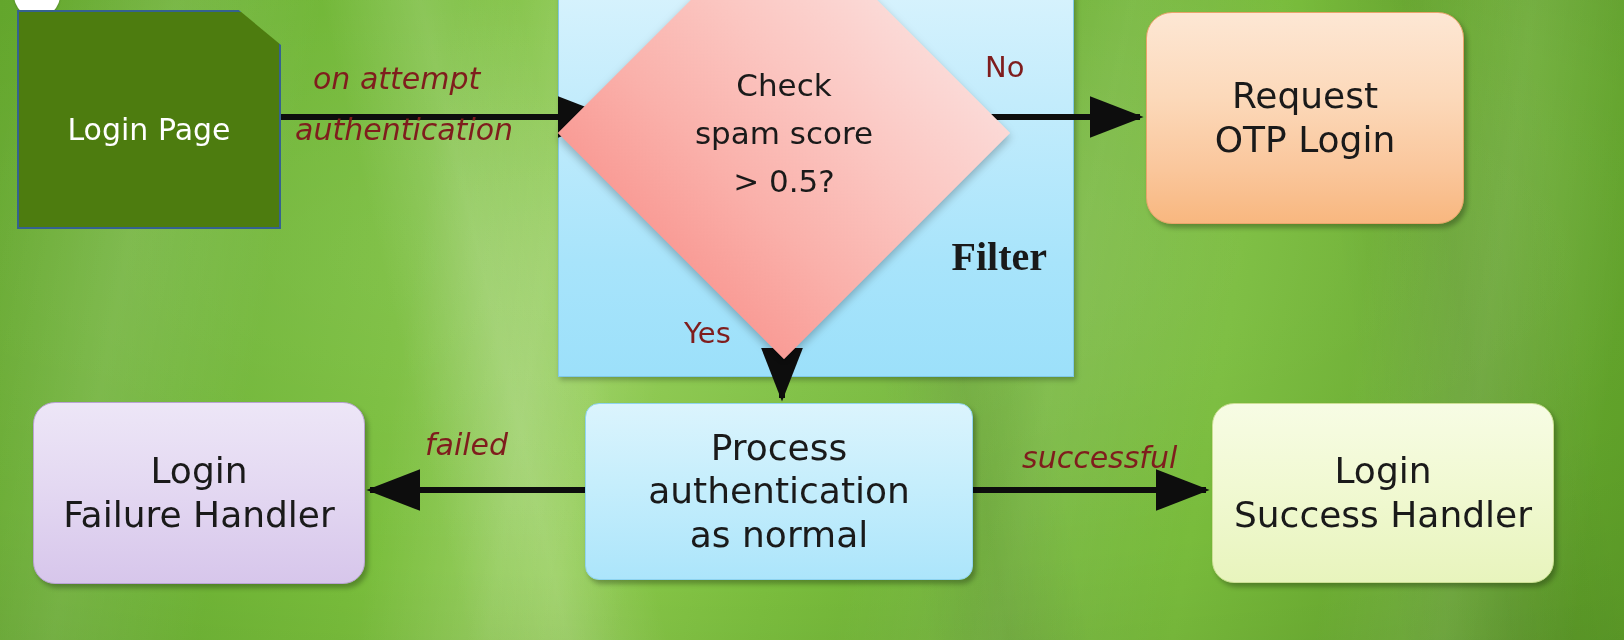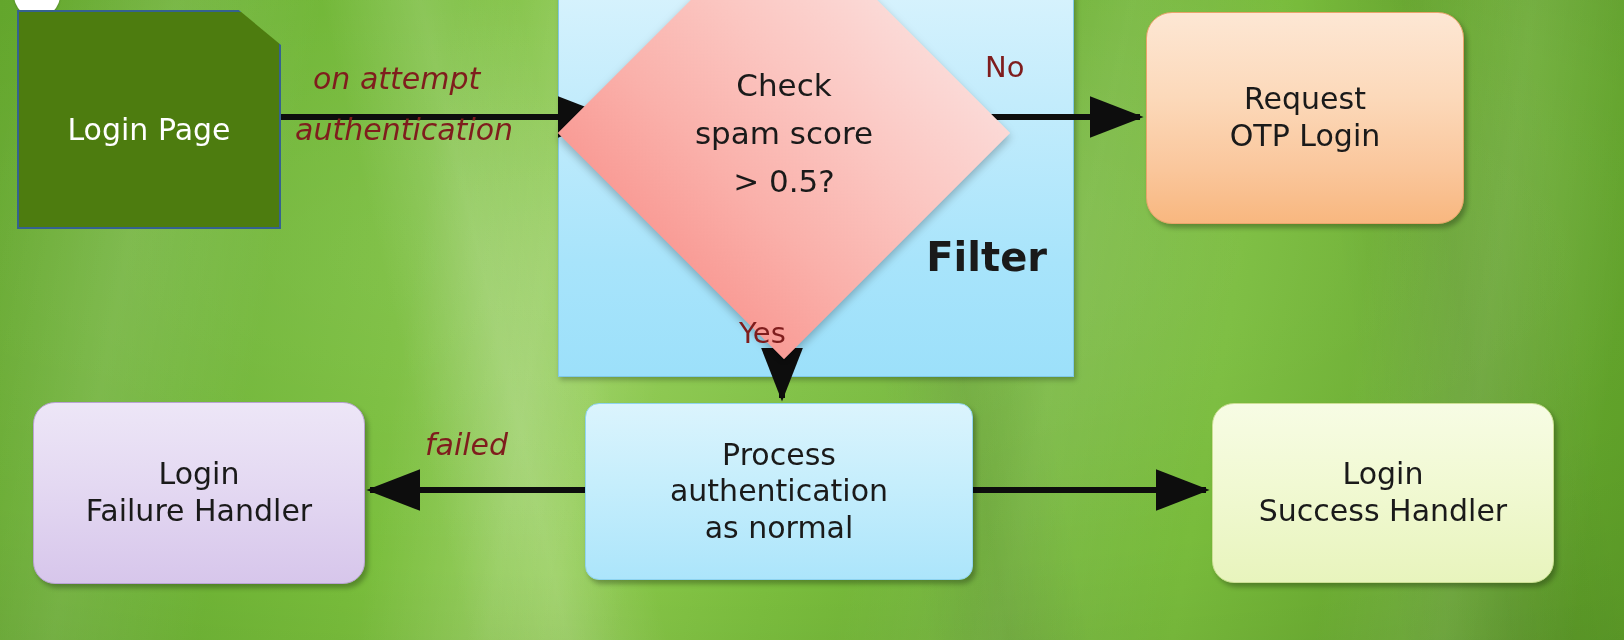--- a/index.html
+++ b/index.html
@@ -82,20 +82,21 @@
     border: 1px solid #7FC9E8;
     box-shadow: 2px 3px 5px rgba(0,0,0,0.25);
   }
   .filter-label {
     position: absolute;
     right: 26px; bottom: 96px;
     font-size: 40px;
     font-weight: bold;
     color: #1a1a1a;
     white-space: nowrap;
+    font-family: Liberation Serif, serif;
   }
 
   
   .node-text {
     position: absolute;
     left: 0; right: 0; top: 50%;
     transform: translateY(-50%);
     text-align: center;
     line-height: 1.22;
     white-space: pre-line;
@@ -139,21 +140,21 @@
     line-height: 1.55;
     white-space: pre-line;
   }
 
   
   .rnode {
     position: absolute;
     border-radius: 26px;
     box-shadow: 3px 4px 5px rgba(0,0,0,0.28);
   }
-  .rnode .node-text { font-size: 30px; color: #1a1a1a; }
+  .rnode .node-text { font-size: 36px; color: #1a1a1a; }
 
   .otp-node {
     left: 1146px; top: 12px;
     width: 316px; height: 210px;
     background: linear-gradient(180deg, #FDE7D4 0%, #FCD9BA 40%, #FAC69B 75%, #F8B77F 100%);
     border: 1px solid #E9A46A;
   }
   .process-node {
     left: 585px; top: 403px;
     width: 386px; height: 175px;
@@ -189,21 +190,21 @@
     position: absolute;
     color: #7f1d1d;
     white-space: nowrap;
   }
   .lbl-italic { font-style: italic; font-size: 30px; }
   .lbl-plain  { font-size: 29px; }
 
   .lbl-on-attempt  { left: 313px; top: 61px; }
   .lbl-auth        { left: 295px; top: 112px; }
   .lbl-no          { left: 985px; top: 50px; }
-  .lbl-yes         { left: 739px; top: 316px; }
+  .lbl-yes         { left: 684px; top: 316px; }
   .lbl-failed      { left: 425px; top: 427px; text-align: center; }
   .lbl-successful  { left: 1022px; top: 440px; }
 </style>
 </head>
 <body>
 
 <div id="slide">
 
   <div class="bg-base"></div>
   <div class="bg-band bg-b1"></div>
@@ -268,14 +269,15 @@
   <div class="rnode success-node">
     <div class="node-text">Login
 Success Handler</div>
   </div>
 
   <div class="edge-label lbl-italic lbl-on-attempt">on attempt</div>
   <div class="edge-label lbl-italic lbl-auth">authentication</div>
   <div class="edge-label lbl-plain lbl-no">No</div>
   <div class="edge-label lbl-plain lbl-yes">Yes</div>
   <div class="edge-label lbl-italic lbl-failed">failed</div>
+  <div class="edge-label lbl-italic lbl-successful">successful</div>
 
 </div>
 
 </body></html>

